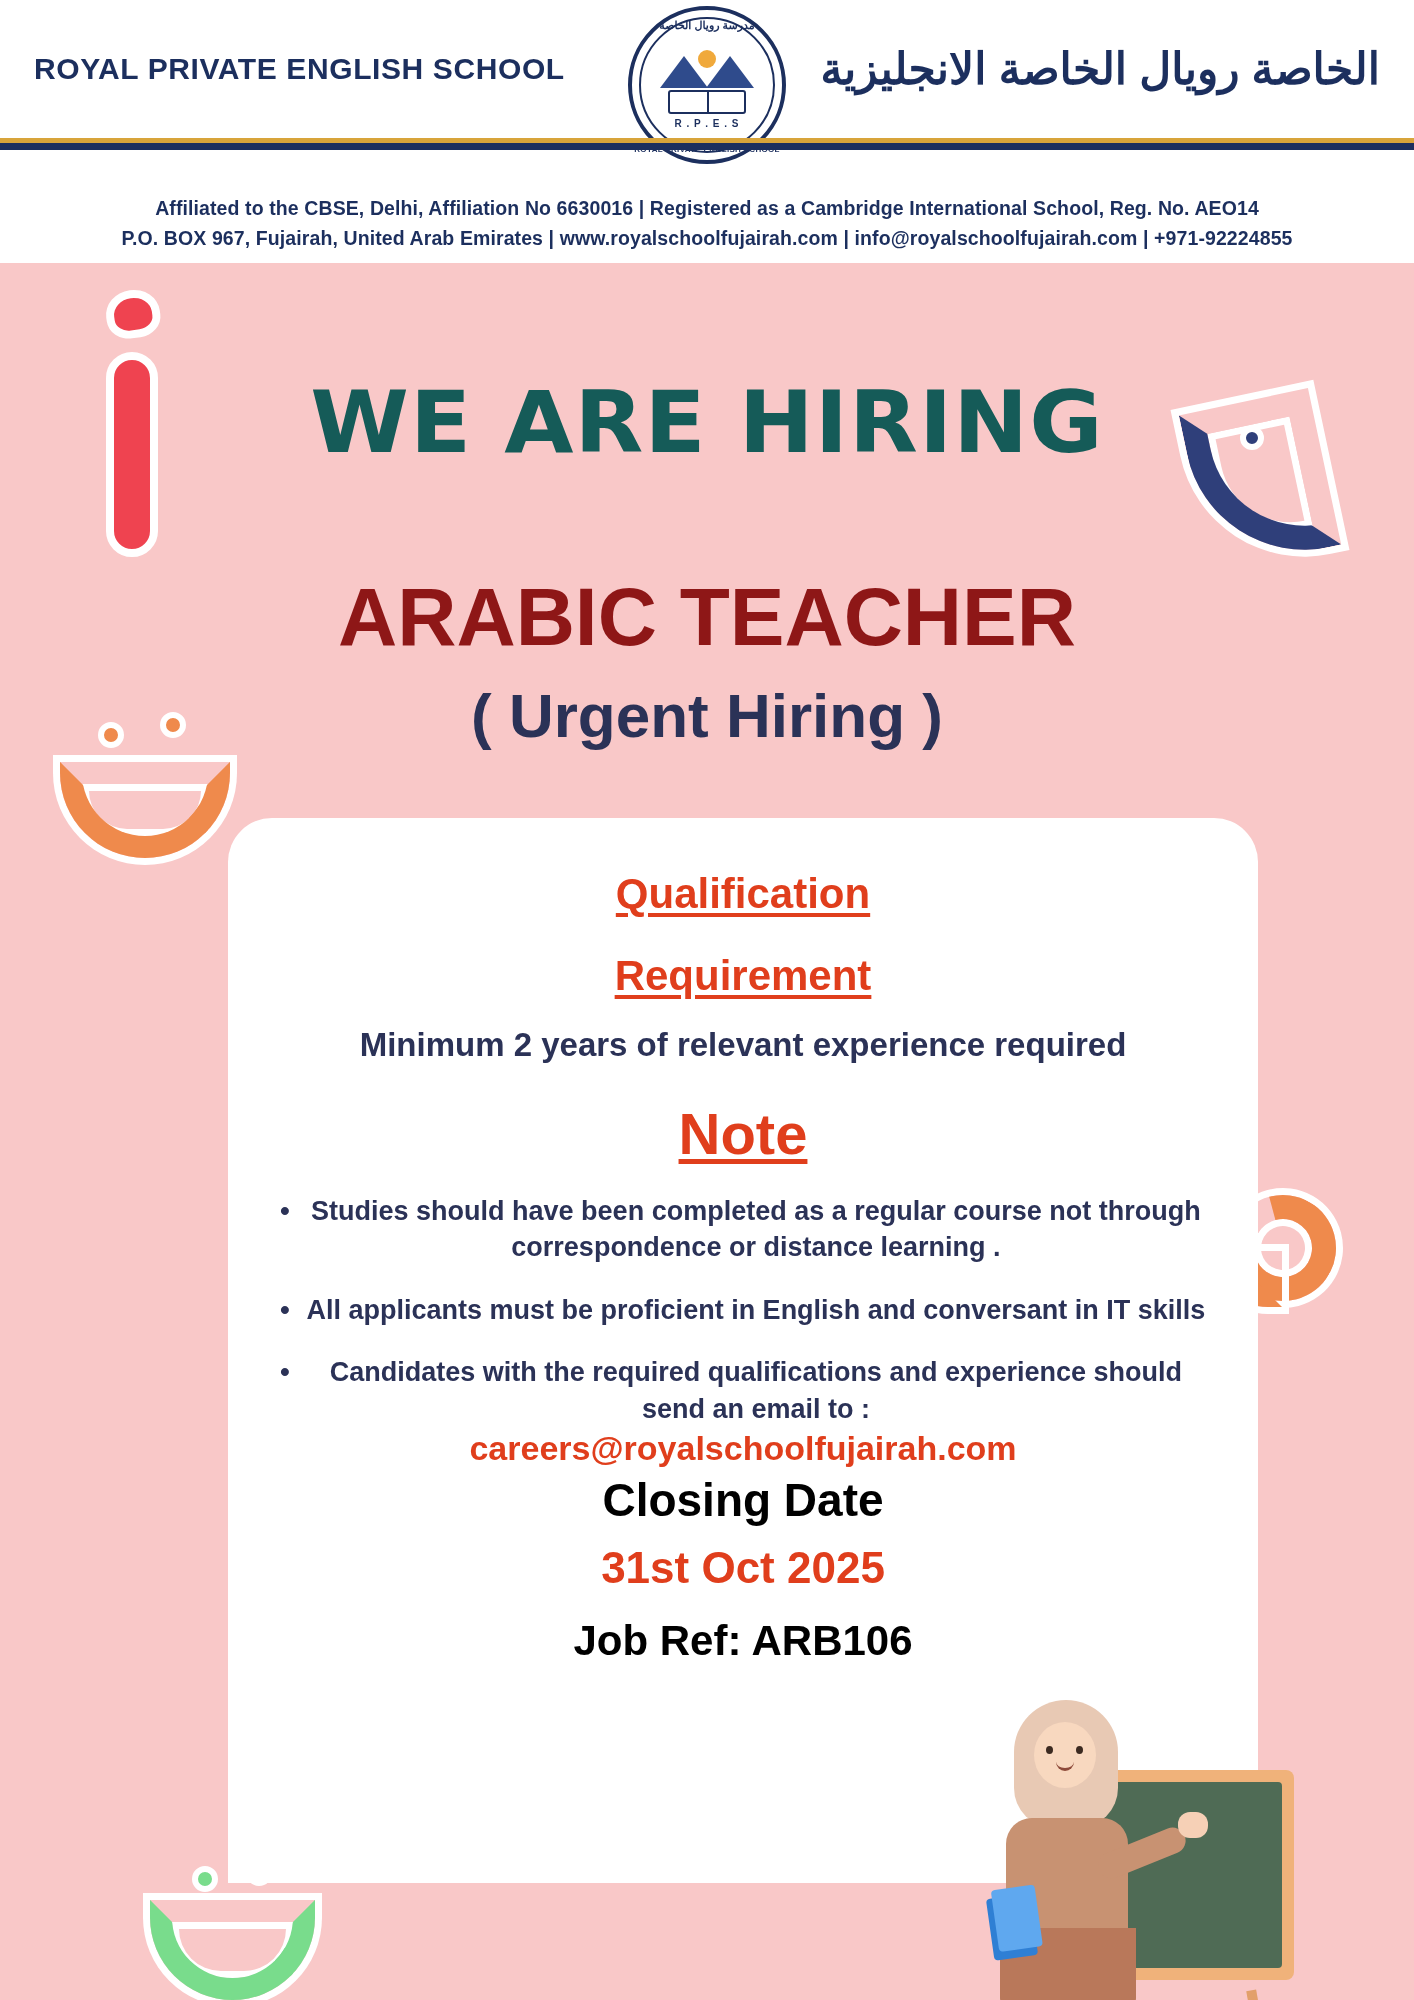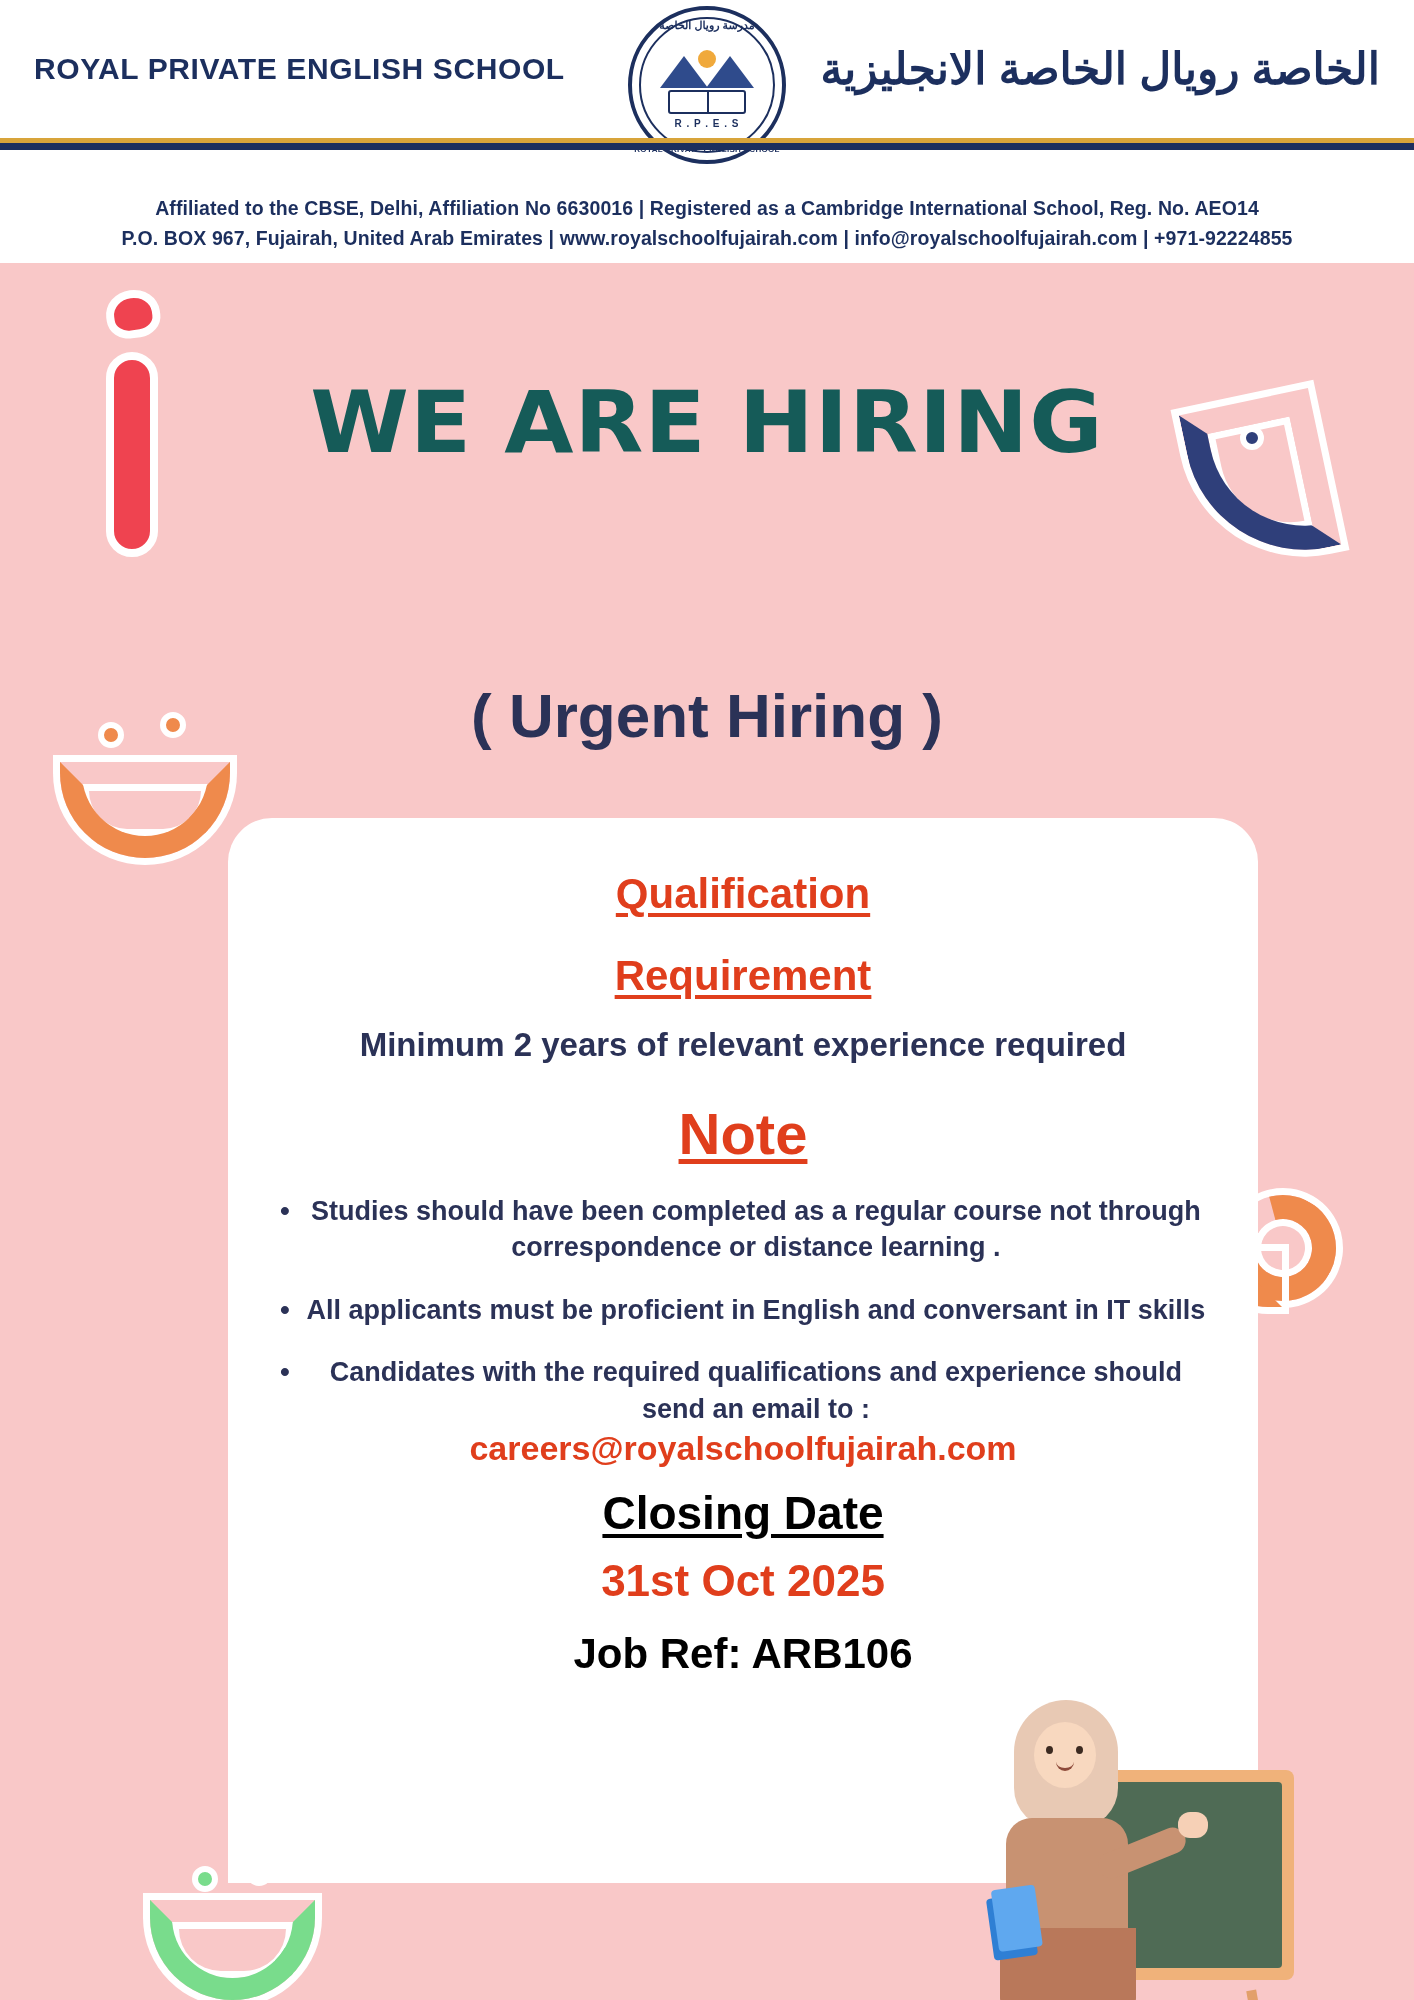--- a/index.html
+++ b/index.html
@@ -366,23 +366,22 @@
   .email {
     font-size: 34px;
     font-weight: bold;
     color: #e03e1c;
     margin-top: -8px;
   }
   .closing-head {
     font-size: 46px;
     font-weight: bold;
     color: #000000;
-    text-decoration: underline;
     text-underline-offset: 5px;
-    margin-top: 18px;
+    margin-top: 5px;
   }
   .closing-date {
     font-size: 44px;
     font-weight: bold;
     color: #e03e1c;
     margin-top: 16px;
   }
   .job-ref {
     font-size: 42px;
     font-weight: bold;
@@ -532,20 +531,21 @@
     <div class="tail"></div>
   </div>
 
   <div class="decor decor-green">
     <div class="d d1"></div>
     <div class="d d2"></div>
     <div class="cup"></div>
   </div>
 
   <div class="title-hiring">WE ARE HIRING</div>
+  <div class="title-role">ARABIC TEACHER</div>
   <div class="title-urgent">( Urgent Hiring )</div>
 
   <div class="card">
     <div class="card-inner">
 
       <div class="sec-head">Qualification</div>
 
       <div class="sec-head" style="margin-top:34px;">Requirement</div>
       <div class="sec-body small">Minimum 2 years of relevant experience required</div>
 

